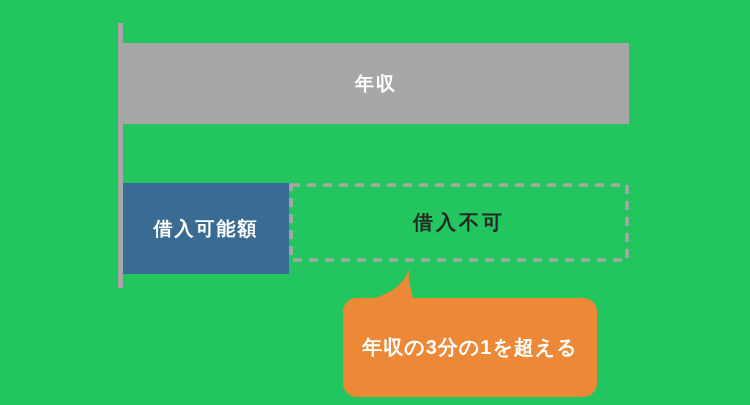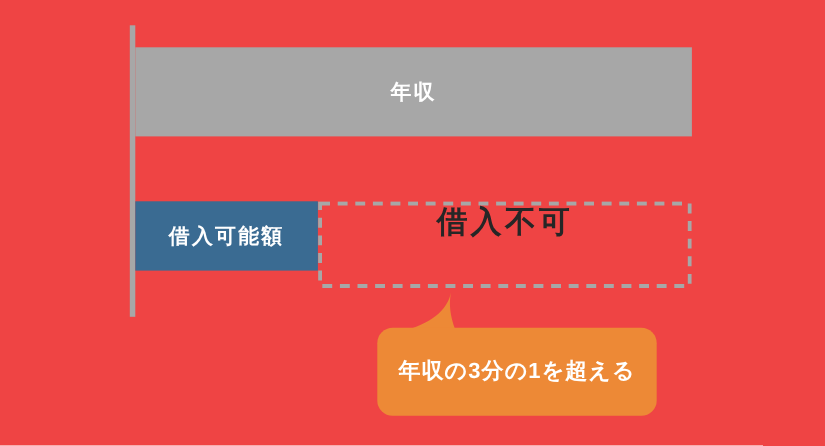--- a/index.html
+++ b/index.html
@@ -5,21 +5,21 @@
   html, body {
     margin: 0;
     padding: 0;
     background: #ffffff;
     font-family: "Liberation Sans", "DejaVu Sans", sans-serif;
   }
   .canvas {
     position: relative;
     width: 750px;
     height: 405px;
-    background: #ef4444;
+    background: #22c55e;
     overflow: hidden;
   }
   .axis-line {
     position: absolute;
     left: 118px;
     top: 23px;
     width: 5px;
     height: 265px;
     background: var(--bar-gray, #a7a7a7);
   }
@@ -37,34 +37,34 @@
     left: 123px;
     top: 43px;
     width: 506px;
     height: 81px;
     background: var(--bar-gray, #a7a7a7);
   }
   .bar-borrowable {
     left: 123px;
     top: 183px;
     width: 166px;
-    height: 63px;
+    height: 91px;
     background: var(--bar-blue, #3a6b92);
   }
   .prohibited-box {
     position: absolute;
     left: 289px;
     top: 183px;
     width: 340px;
     height: 79px;
     display: flex;
-    align-items: flex-start;
+    align-items: center;
     justify-content: center;
     font-weight: 700;
-    font-size: 28px;
+    font-size: 20px;
     letter-spacing: 3px;
     color: var(--dark-text, #262626);
   }
   .prohibited-box svg.dash-rect {
     position: absolute;
     inset: 0;
   }
   .prohibited-box .box-label {
     position: relative;
   }
@@ -73,21 +73,21 @@
     left: 352px;
     top: 260px;
     width: 70px;
     height: 45px;
   }
   .callout-bubble {
     position: absolute;
     left: 343px;
     top: 298px;
     width: 254px;
-    height: 80px;
+    height: 99px;
     background: var(--bubble-orange, #ed8936);
     border-radius: 14px;
     display: flex;
     flex-direction: column;
     align-items: center;
     justify-content: center;
     color: #ffffff;
     font-weight: 700;
     font-size: 20px;
     line-height: 27px;

